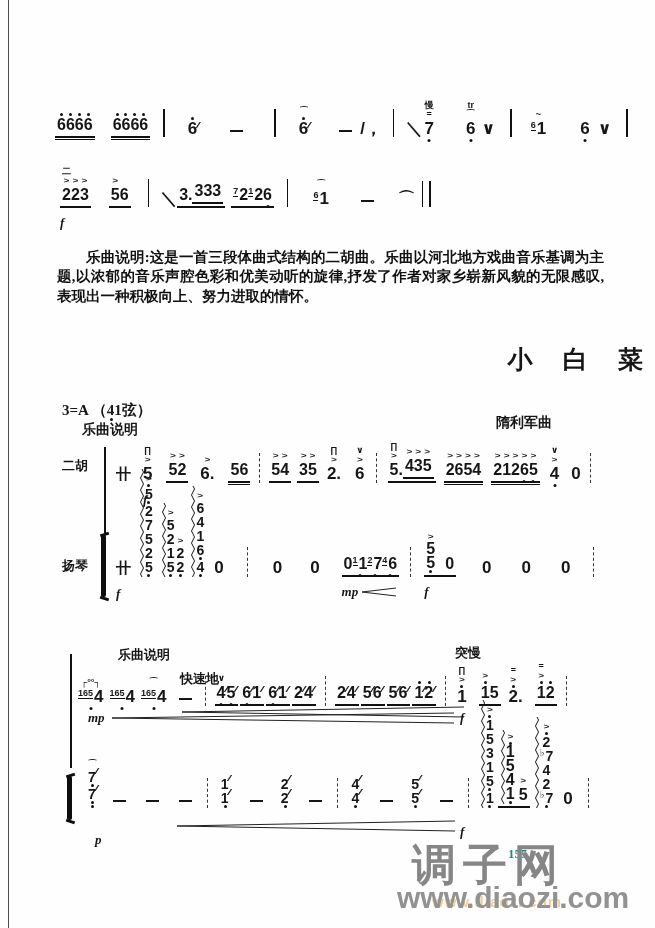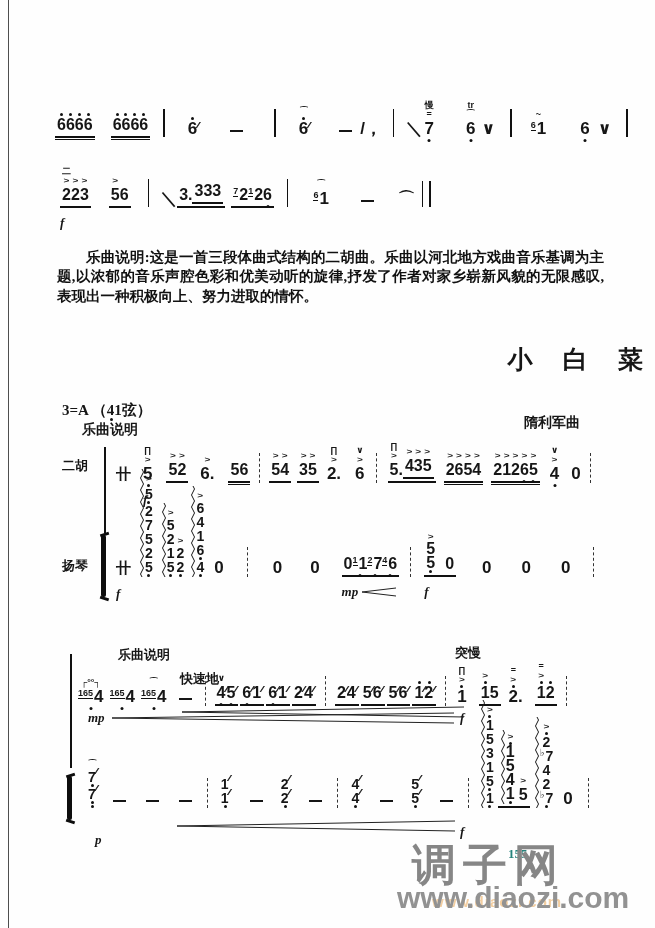--- a/index.html
+++ b/index.html
@@ -42,21 +42,21 @@
 
   
   .desc{position:absolute;left:57px;top:233px;width:547px;font:600 14.5px "Liberation Serif","DejaVu Serif",serif;
         line-height:19.5px;text-align:justify;text-indent:2em;color:#111;}
   .title{position:absolute;left:0;top:326px;width:100%;text-align:right;
          font:700 25px "Liberation Serif","DejaVu Serif",serif;letter-spacing:12px;}
   .keyrow{position:absolute;left:62px;top:401px;font:700 15px "Liberation Serif","DejaVu Serif",serif;}
   .keyrow .s1{position:relative;}
   .keyrow .s1::after{content:"";position:absolute;left:45%;top:100%;width:3px;height:3px;border-radius:50%;background:#111;}
   .tempo{position:absolute;left:82px;top:421px;font:700 14px "Liberation Serif","DejaVu Serif",serif;}
-  .composer{position:absolute;left:524px;top:414px;font:600 14px "Liberation Serif","DejaVu Serif",serif;}
+  .composer{position:absolute;left:496px;top:414px;font:600 14px "Liberation Serif","DejaVu Serif",serif;}
   .plabel{position:absolute;font:600 13px "Liberation Serif","DejaVu Serif",serif;}
   .tmark{position:absolute;font:700 13px "Liberation Serif","DejaVu Serif",serif;}
   .dyn{position:absolute;font:italic 700 13px "Liberation Serif","DejaVu Serif",serif;}
 
   .sys{position:absolute;}
   .vline{position:absolute;width:1.5px;background:#111;}
   .brkt{position:absolute;width:5px;background:#0d0d0d;border-radius:2px;}
   .brkt::before,.brkt::after{content:"";position:absolute;left:-1px;width:9px;height:2.5px;background:#0d0d0d;}
   .brkt::before{top:-2px;transform:rotate(-18deg);}
   .brkt::after{bottom:-2px;transform:rotate(18deg);}

